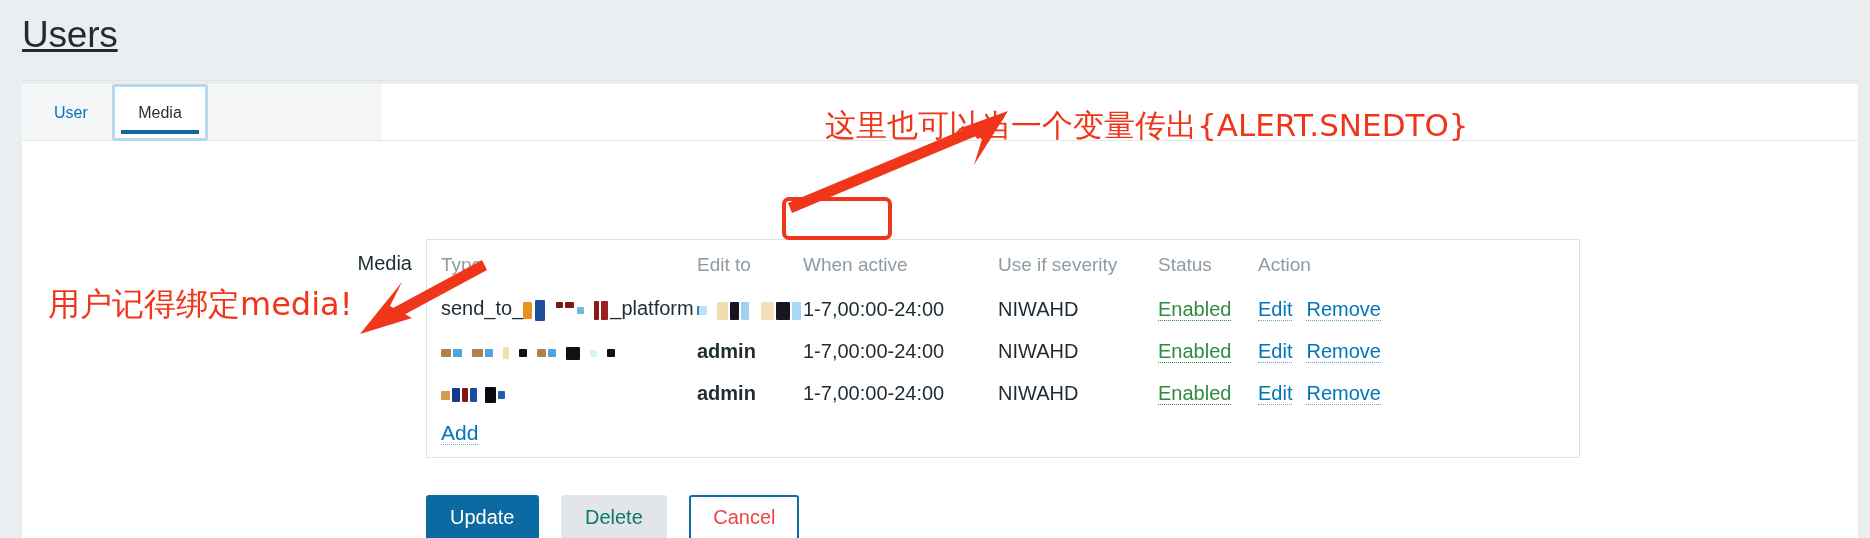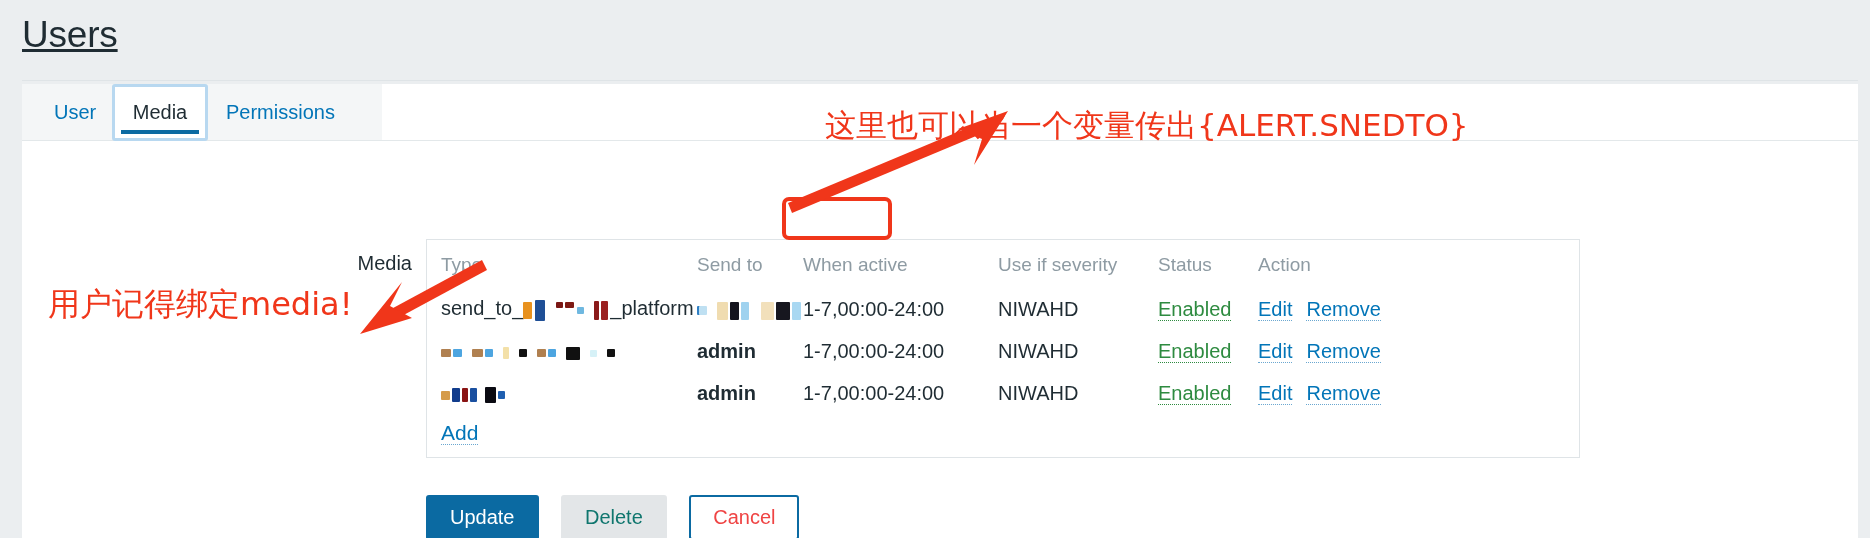--- a/index.html
+++ b/index.html
@@ -32,21 +32,21 @@
 
   
   #tab-strip {
     position:absolute; left:0; top:0; width:100%; height:57px;
     background:#f4f6f7;
     border-bottom:1px solid #e3e8ea;
   }
   .tab {
     position:absolute; top:0; height:57px;
     display:flex; align-items:center; justify-content:center;
-    font-size:20px; color:#0275b8; cursor:pointer;
+    font-size:16px; color:#0275b8; cursor:pointer;
     padding:0 14px;
     background:transparent;
   }
   .tab.active {
     color:#1f2c33;
     background:#ffffff;
     border:3px solid #b8d8f0;
     border-radius:3px;
   }
   .tab.active::after {
@@ -161,33 +161,30 @@
 <div id="content-card">
 
   <div id="tab-strip">
     <div id="tab-strip-bg-right"></div>
     <div class="tab" id="tab-user">
       <span>User</span>
     </div>
     <div class="tab active" id="tab-media">
       <span>Media</span>
     </div>
-    <div class="tab" id="tab-perms">
-      <span>Permissions</span>
-    </div>
   </div>
 
   <div id="media-label">Media</div>
 
   <div id="media-table">
     <table class="mt">
       <thead>
         <tr>
           <th class="col-type">Type</th>
-          <th class="col-send">Send to</th>
+          <th class="col-send">Edit to</th>
           <th class="col-when">When active</th>
           <th class="col-sev">Use if severity</th>
           <th class="col-status">Status</th>
           <th class="col-action">Action</th>
         </tr>
       </thead>
       <tbody id="mt-body">
           <tr>
             <td class="col-type"><span>send_to_</span><span class="redact"><i style="width: 9px; height: 17px; background: rgb(232, 146, 31);"></i><i style="width: 10px; height: 21px; background: rgb(31, 79, 150); margin-left: 1px;"></i><i style="width: 7px; height: 6px; background: rgb(122, 23, 20); margin-left: 9px; vertical-align: super;"></i><i style="width: 9px; height: 6px; background: rgb(126, 26, 20); vertical-align: super;"></i><i style="width: 7px; height: 7px; background: rgb(111, 184, 224); margin-left: 1px; vertical-align: middle;"></i><i style="width: 5px; height: 19px; background: rgb(138, 26, 26); margin-left: 8px;"></i><i style="width: 7px; height: 19px; background: rgb(155, 32, 32);"></i></span><span>_platform</span></td>
             <td class="col-send"><span class="redact"><i style="width: 8px; height: 9px; background: rgb(47, 127, 196);"></i><i style="width: 8px; height: 9px; background: rgb(191, 224, 242); margin-left: -8px;"></i><i style="width: 11px; height: 18px; background: rgb(240, 220, 176); margin-left: 8px;"></i><i style="width: 9px; height: 18px; background: rgb(20, 20, 30);"></i><i style="width: 8px; height: 18px; background: rgb(159, 210, 239);"></i><i style="width: 13px; height: 18px; background: rgb(242, 224, 187); margin-left: 10px;"></i><i style="width: 14px; height: 18px; background: rgb(23, 23, 31);"></i><i style="width: 9px; height: 18px; background: rgb(169, 216, 242);"></i></span></td>

